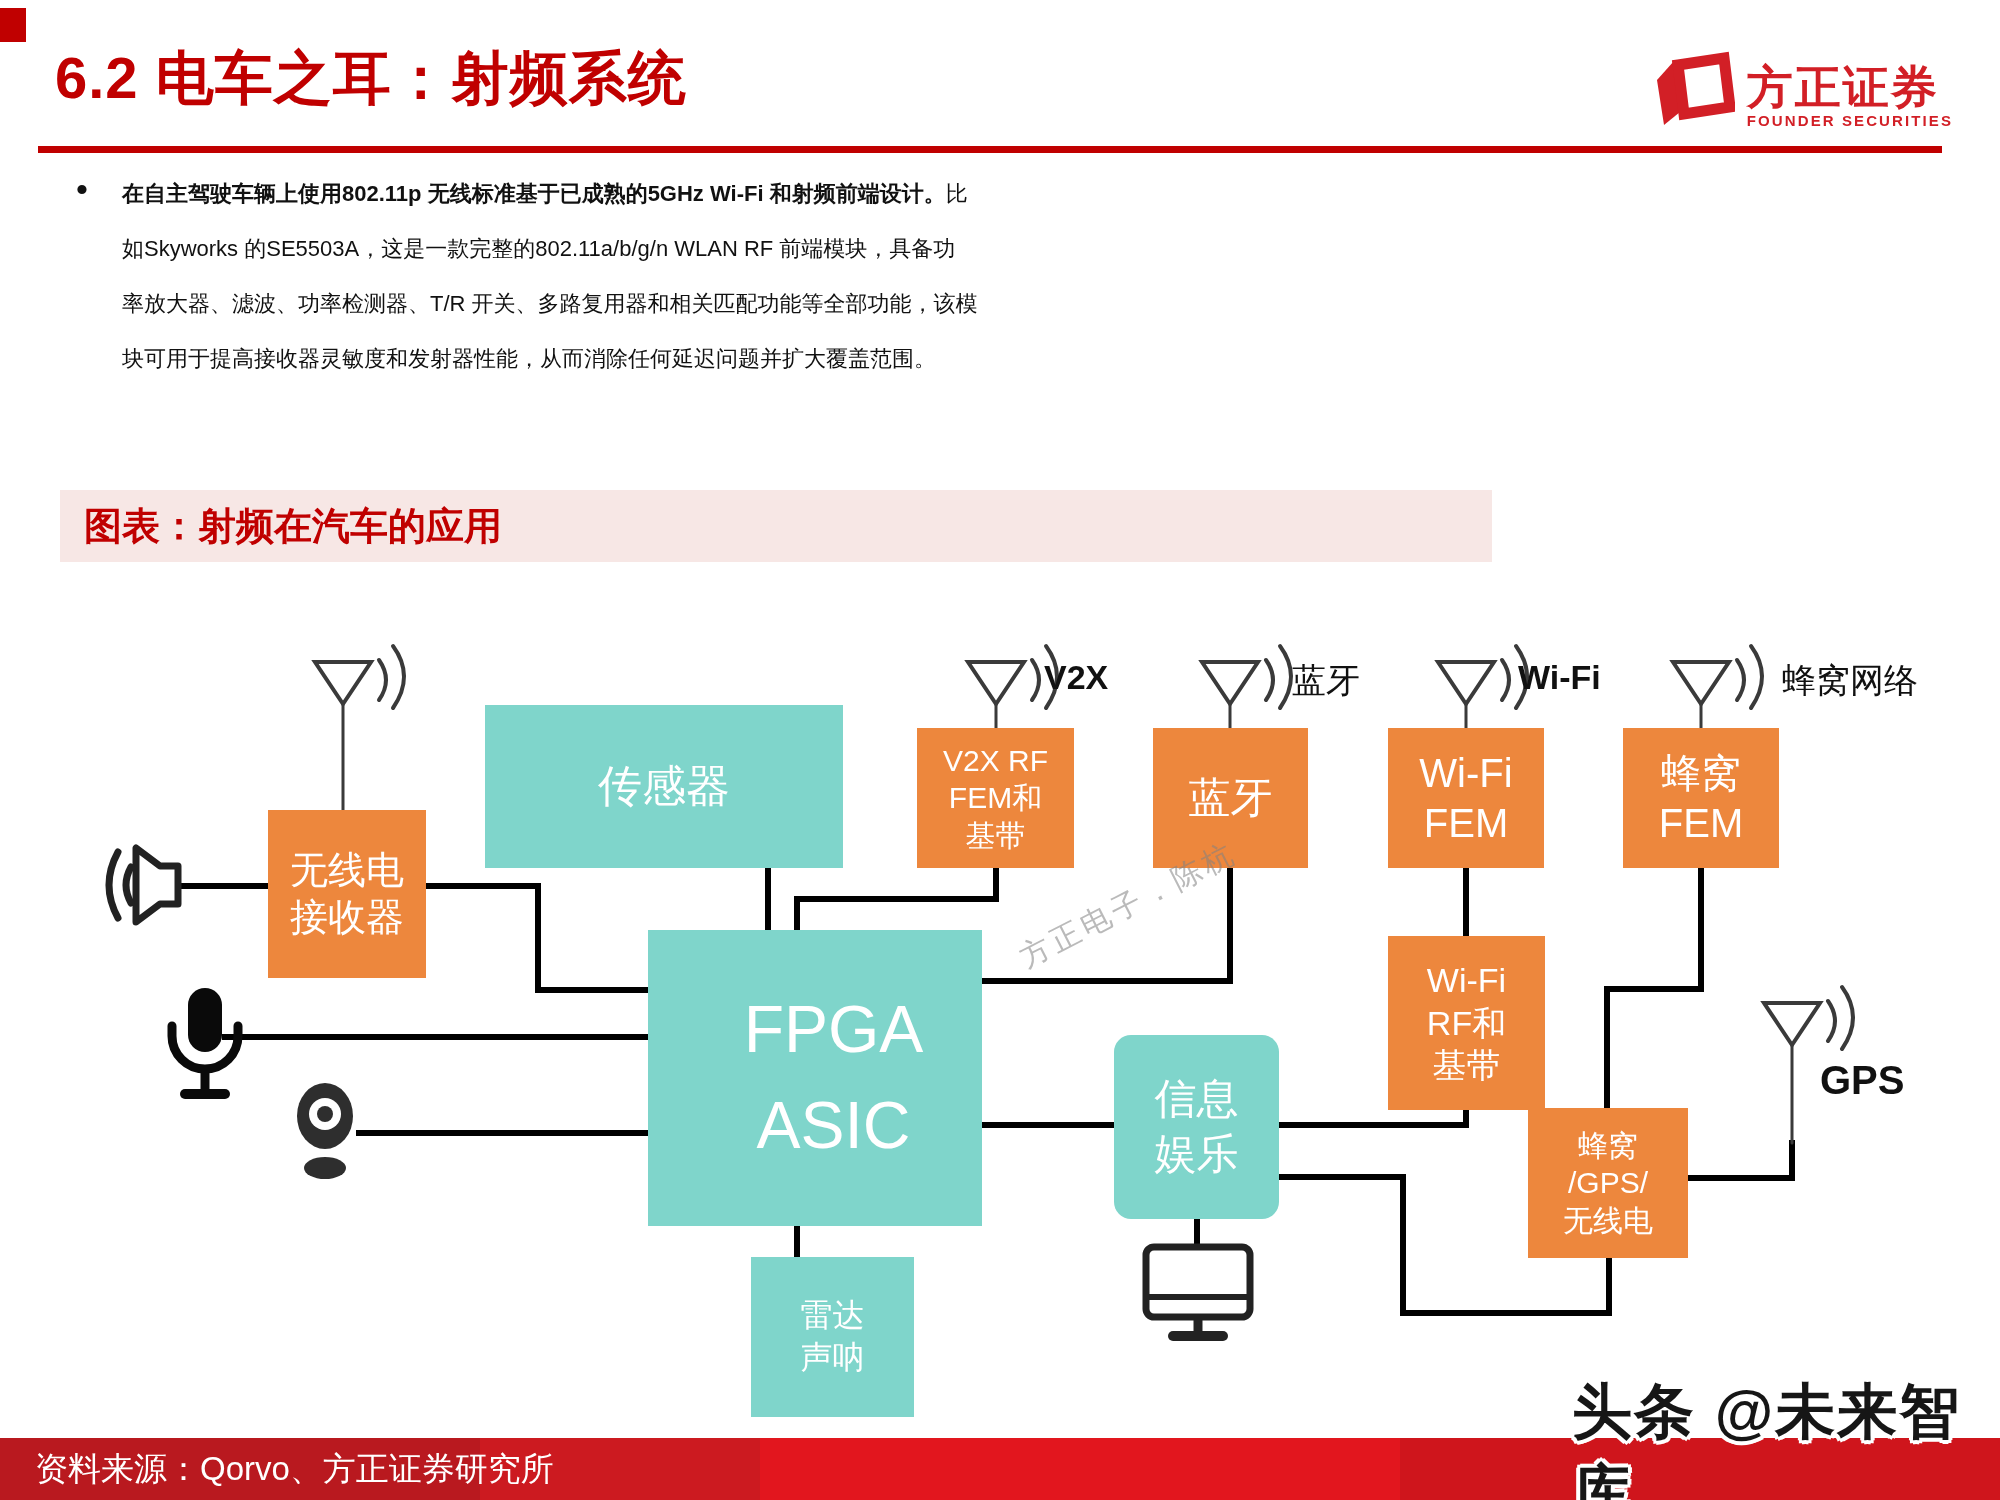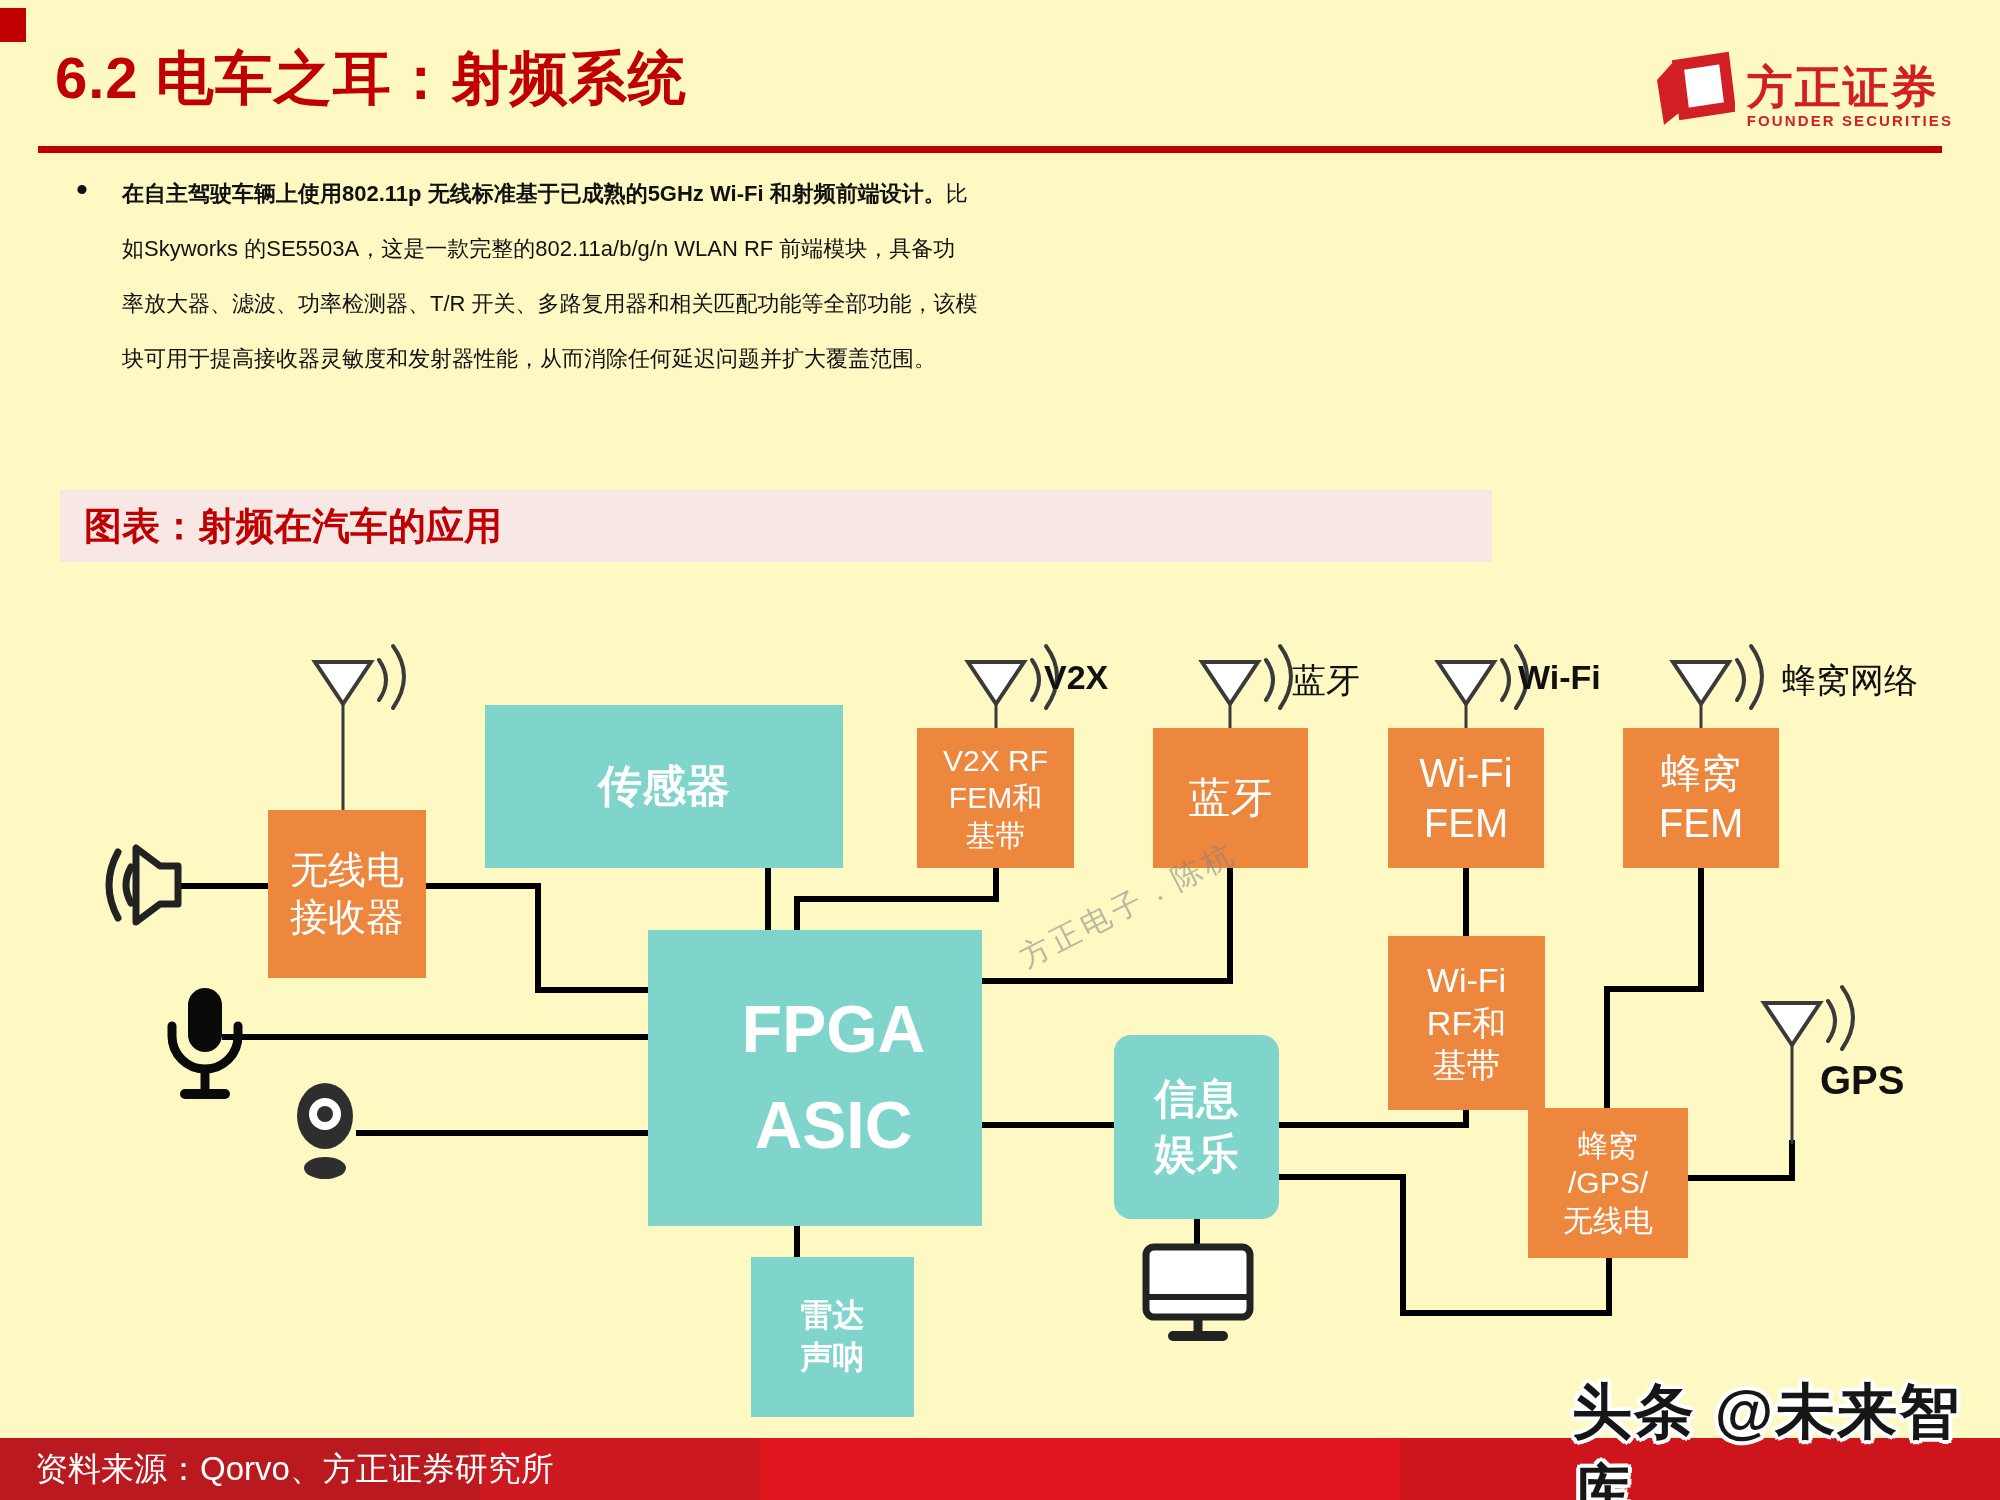--- a/index.html
+++ b/index.html
@@ -1,16 +1,16 @@
 <!DOCTYPE html>
 <html><head>
 <meta charset="utf-8">
 <style>
   html,body{margin:0;padding:0;background:#888;}
-  #slide{position:relative;width:2000px;height:1500px;background:#fef9c3;overflow:hidden;
+  #slide{position:relative;width:2000px;height:1500px;background:#ffffff;overflow:hidden;
          font-family:"Liberation Sans","DejaVu Sans",sans-serif;}
   .abs{position:absolute;}
   .pre{white-space:pre-line;}
   
   #corner-mark{left:0;top:8px;width:26px;height:34px;background:#c00000;}
   #page-title{left:55px;top:40px;font-size:58px;font-weight:900;color:#c00000;letter-spacing:1px;}
   #title-rule{left:38px;top:146px;width:1904px;height:7px;background:#c00000;}
   #logo{left:1563px;top:48px;width:390px;height:96px;display:flex;align-items:center;justify-content:flex-end;}
   #logo-text{margin-left:12px;}
   #logo-cn{font-size:46px;font-weight:900;color:#d21f26;letter-spacing:2px;line-height:1.05;}
@@ -19,21 +19,21 @@
   #bullet{left:76px;top:170px;font-size:34px;color:#111;}
   #para{left:122px;top:166px;width:1395px;font-size:22px;color:#111;line-height:55px;}
   #para b{font-weight:900;}
   
   #band{left:60px;top:490px;width:1432px;height:72px;background:#f7e7e5;}
   #band-label{margin-left:24px;line-height:72px;font-size:38px;font-weight:700;color:#c00000;}
   
   .box{position:absolute;display:flex;flex-direction:column;align-items:center;justify-content:center;
        text-align:center;color:#ffffff;}
   .orange{background:#ed873d;}
-  .teal{background:#7fd5cb;font-weight:bold;}
+  .teal{background:#7fd5cb;}
   .ant-label{position:absolute;color:#111;font-size:34px;font-weight:400;}
   
   #wm-center{left:1008px;top:880px;width:260px;font-size:30px;color:rgba(130,130,130,.55);
              transform:rotate(-27deg);letter-spacing:4px;}
   #wm-bottom{left:1572px;top:1372px;font-size:60px;font-weight:900;color:#161616;letter-spacing:2px;z-index:6;
              text-shadow:-3px -3px 0 #fff,3px -3px 0 #fff,-3px 3px 0 #fff,3px 3px 0 #fff,0 -4px 0 #fff,0 4px 0 #fff,-4px 0 0 #fff,4px 0 0 #fff;}
   
   #footer{left:0;top:1438px;width:2000px;height:62px;z-index:5;
           background:linear-gradient(90deg,#b9191f 0,#b9191f 24%,#cc1a20 24%,#cc1a20 38%,#e2161e 38%,#e2161e 70%,#cf151c 70%,#cf151c 100%);}
   #footer-src{margin-left:35px;line-height:62px;font-size:33px;color:#ffffff;}

